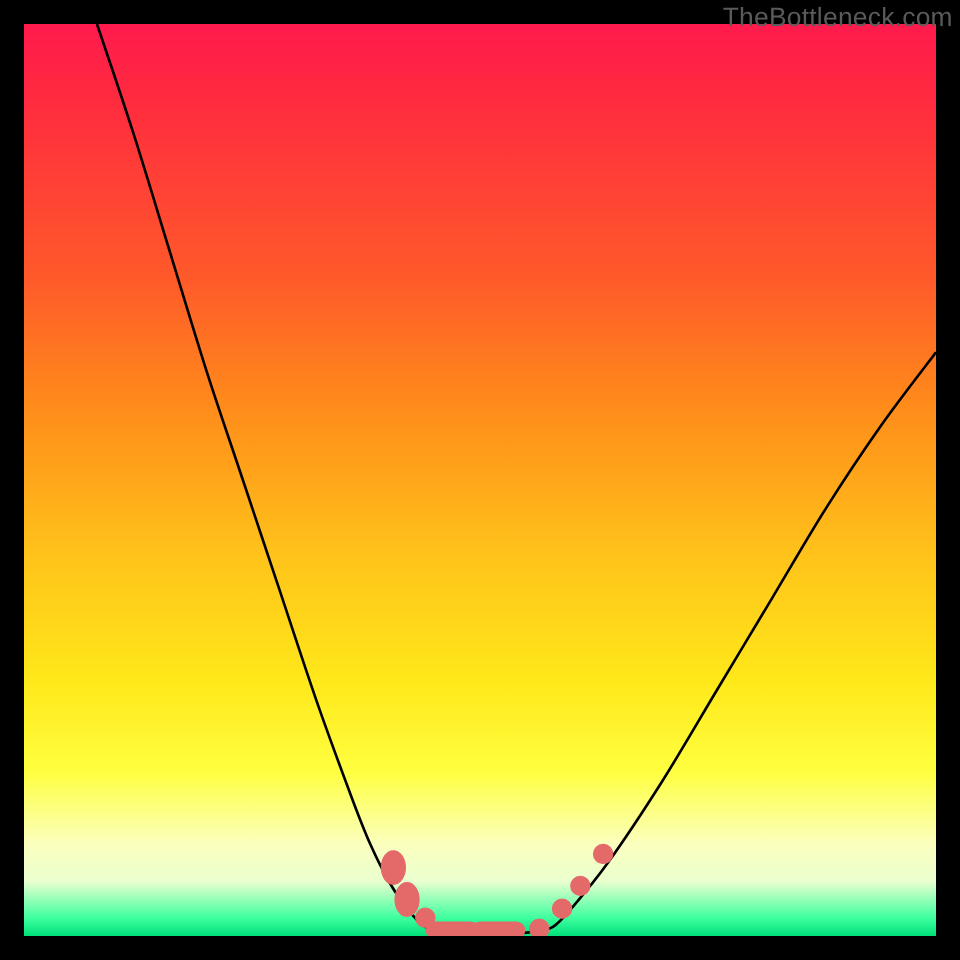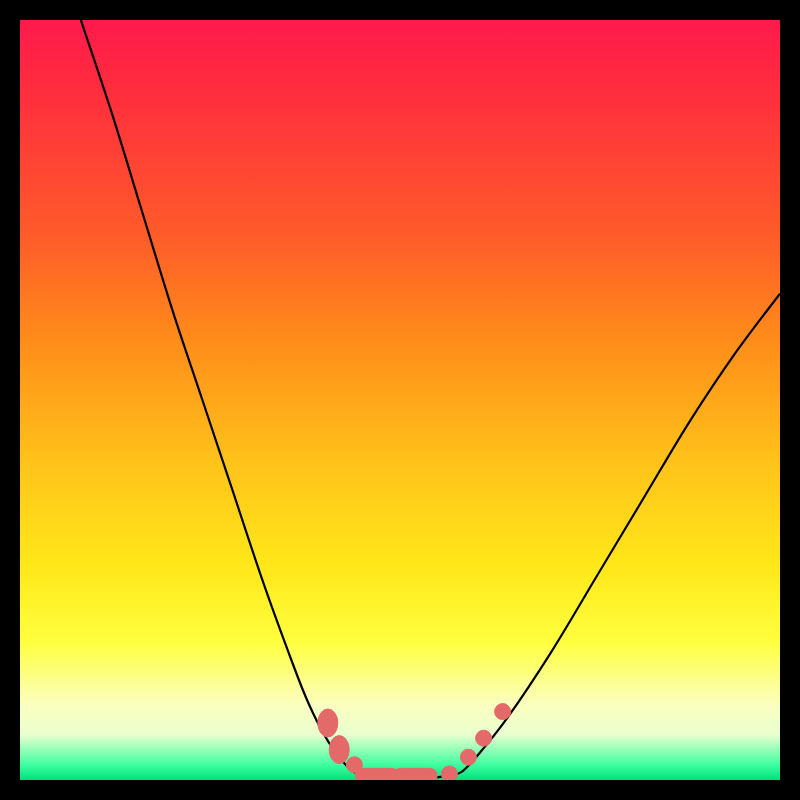--- a/index.html
+++ b/index.html
@@ -81,13 +81,14 @@
           <circle cx="334.4" cy="744.8" r="8" class="marker"></circle>
           <rect x="335.2" y="748.4" width="44" height="14" rx="7" ry="7" class="marker"></rect>
           <rect x="373.2" y="748.4" width="44" height="14" rx="7" ry="7" class="marker"></rect>
           <circle cx="429.4" cy="753.9" r="8" class="marker"></circle>
           <circle cx="448.4" cy="737.2" r="8" class="marker"></circle>
           <circle cx="463.6" cy="718.2" r="8" class="marker"></circle>
           <circle cx="482.6" cy="691.6" r="8" class="marker"></circle>
         </g>
     </svg>
   </div>
+  <div class="watermark">TheBottleneck.com</div>
 </div>
 
 </body></html>

